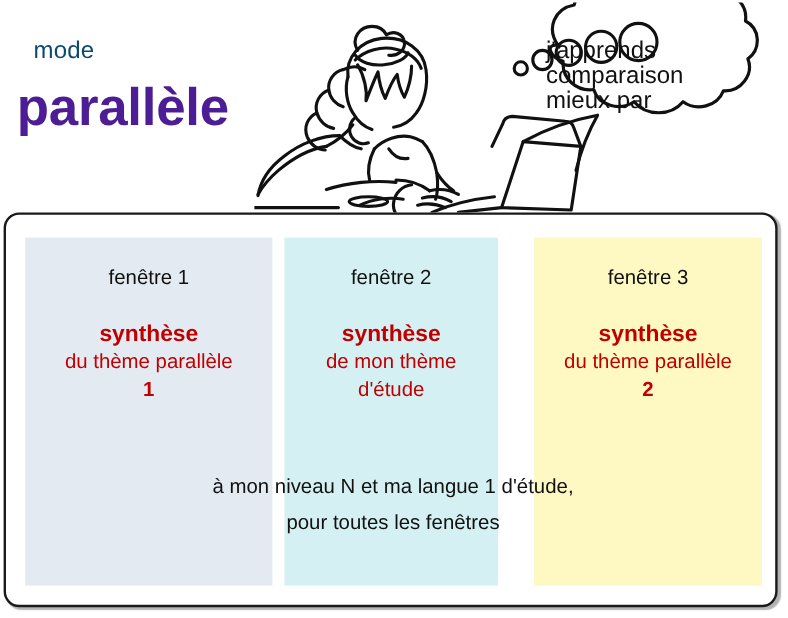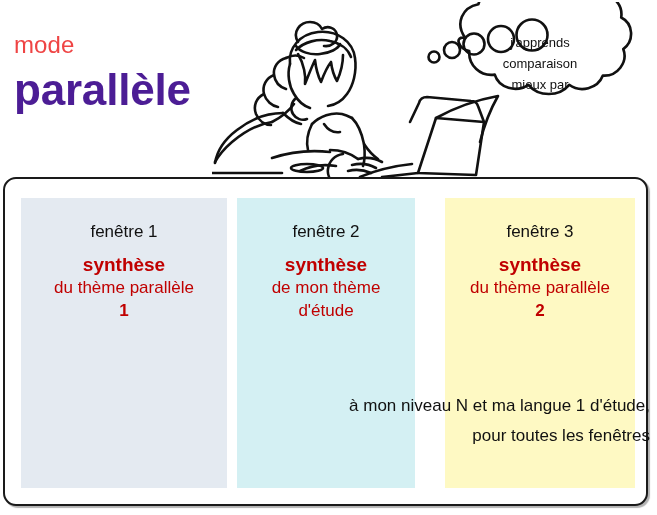--- a/index.html
+++ b/index.html
@@ -18,24 +18,24 @@
 
   
   #header {
     position: absolute;
     left: 0; top: 0;
     width: 657px;
     height: 177px;
   }
   .hdr-mode {
     position: absolute;
-    left: 14px;
+    left: 28px;
     top: 31px;
-    font-size: 24px;
-    color: #ef4444;
+    font-size: 20px;
+    color: #0c4a6e;
     letter-spacing: 0.1px;
     white-space: nowrap;
   }
   .hdr-title {
     position: absolute;
     left: 14px;
     top: 65px;
     font-size: 44px;
     font-weight: bold;
     color: #4c1d95;
@@ -52,22 +52,22 @@
     height: 175px;
   }
   #illustration svg { display: block; }
 
   
   #bubble-text {
     position: absolute;
     left: 455px;
     top: 32px;
     width: 170px;
-    text-align: center;
-    font-size: 13px;
+    text-align: left;
+    font-size: 20px;
     line-height: 21px;
     color: #111111;
   }
   #bubble-text div { white-space: nowrap; }
 
   
   #card {
     position: absolute;
     left: 3px;
     top: 177px;
@@ -97,21 +97,21 @@
   .col-1 { left: 16px;  width: 206px; background: #e4eaf1; }
   .col-2 { left: 232px; width: 178px; background: #d4f0f3; }
   .col-3 { left: 440px; width: 190px; background: #fef9c3; }
 
   .col-head {
     font-size: 17px;
     color: #111111;
     line-height: 20px;
   }
   .col-synth {
-    margin-top: 12px;
+    margin-top: 26px;
     font-size: 19px;
     font-weight: bold;
     color: #c00000;
     line-height: 22px;
   }
   .col-desc {
     font-size: 17px;
     color: #c00000;
     line-height: 23px;
     padding: 0 4px;
@@ -123,21 +123,21 @@
     position: absolute;
     left: 0;
     top: 212px;
     width: 645px;
     text-align: center;
     font-size: 17px;
     line-height: 30px;
     color: #111111;
     pointer-events: none;
   }
-  #footer-note div { white-space: nowrap; text-align: right; }
+  #footer-note div { white-space: nowrap; }
 </style>
 </head>
 <body>
 
 <div id="header">
   <div class="hdr-mode">mode</div>
   <div class="hdr-title">parallèle</div>
 
   <div id="illustration">
     <svg width="445" height="175" viewBox="0 0 445 175" xmlns="http://www.w3.org/2000/svg" fill="none" stroke="#111111" stroke-width="2.6" stroke-linecap="round" stroke-linejoin="round">

